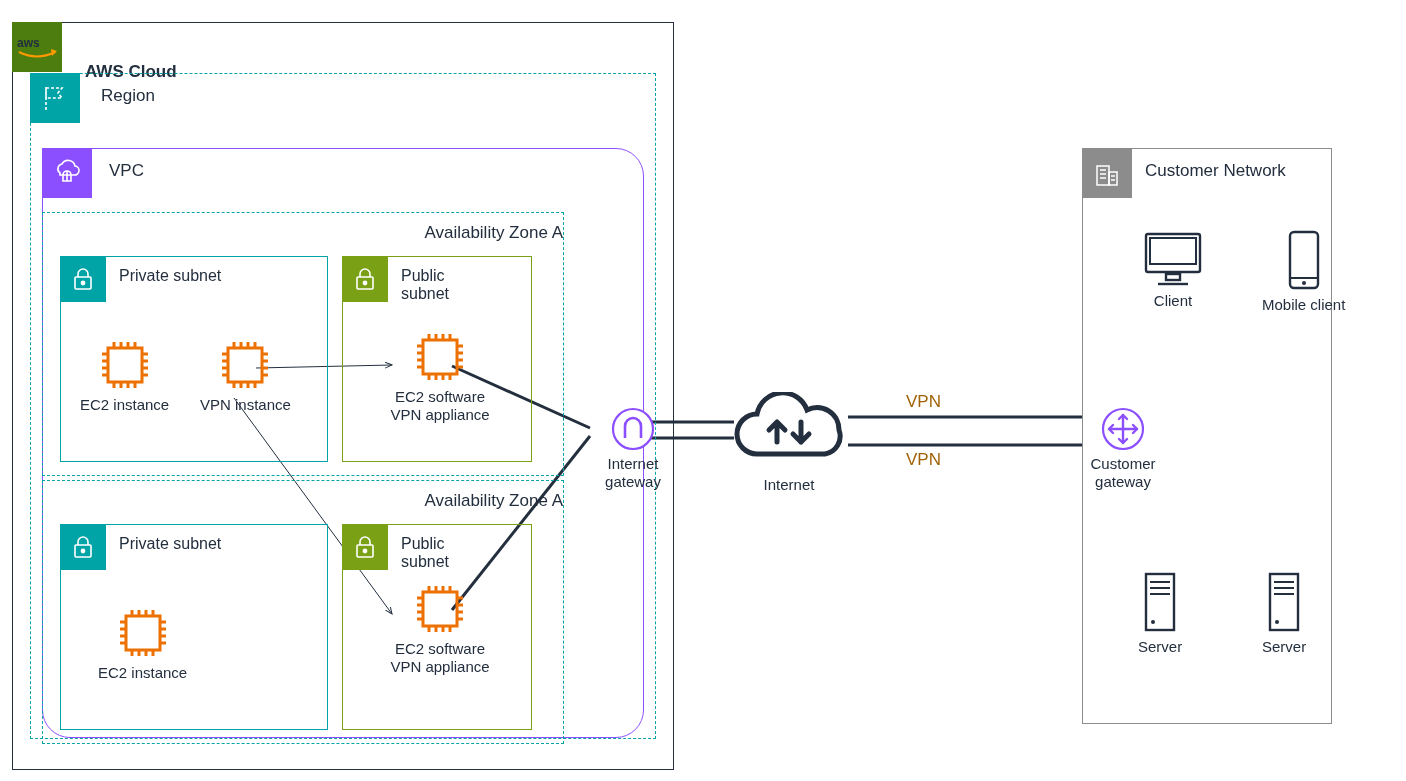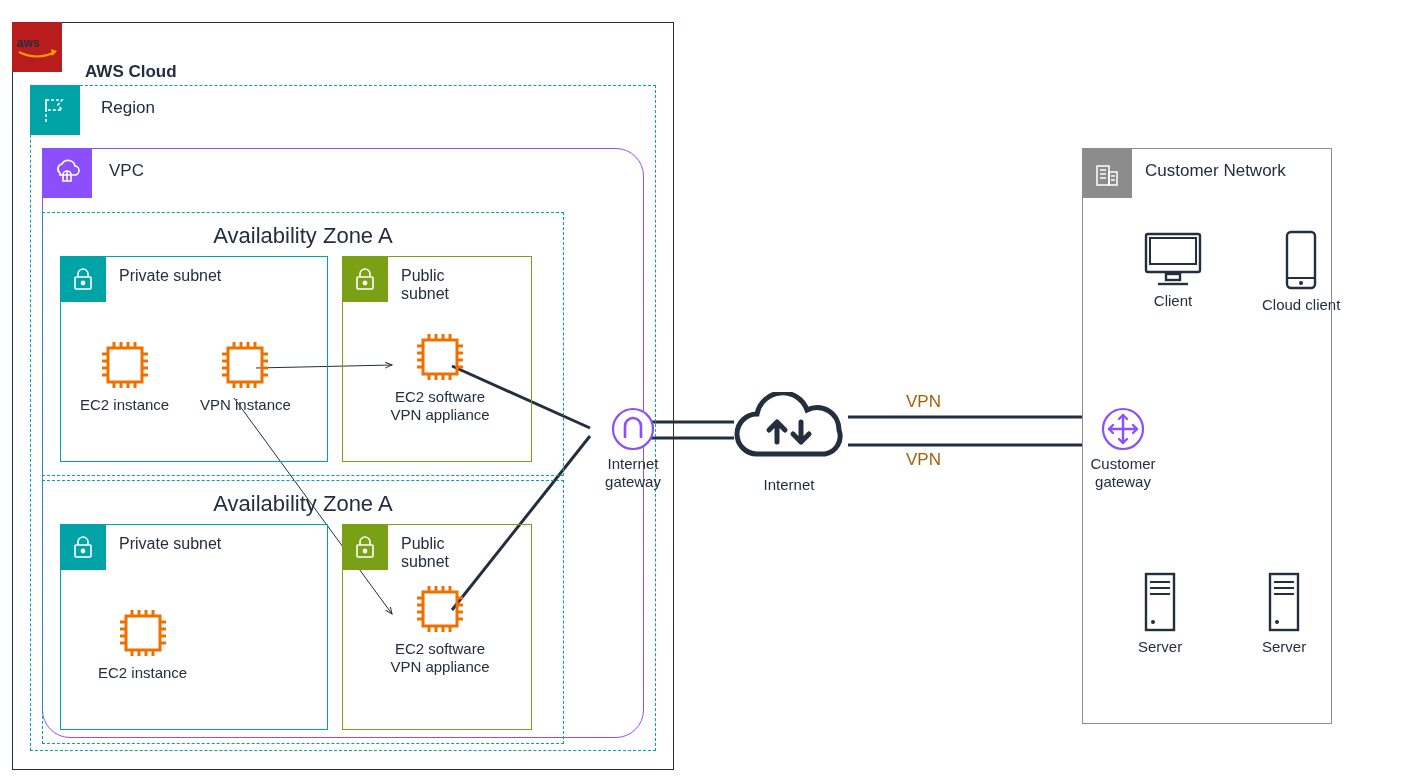--- a/index.html
+++ b/index.html
@@ -23,33 +23,33 @@
     display: flex; align-items: center; justify-content: center;
   }
   .box-title {
     position: absolute;
     top: 12px; left: 62px;
     font-size: 17px;
     color: #232F3E;
   }
   
   #aws-cloud { top: 22px; left: 12px; width: 662px; height: 748px; border-color: #232F3E; }
-  #aws-cloud .box-label { background: #b91c1c; }
+  #aws-cloud .box-label { background: #4d7c0f; }
   #aws-cloud .box-title { font-weight: 600; left: 72px; margin-top: 27px; }
   
-  #region { top: 85px; left: 30px; width: 626px; height: 666px; border: 1.5px dashed #00A4A6; }
+  #region { top: 73px; left: 30px; width: 626px; height: 666px; border: 1.5px dashed #00A4A6; }
   #region .box-label { background: #00A4A6; }
   #region .box-title { left: 70px; }
   
   #vpc { top: 148px; left: 42px; width: 602px; height: 590px; border-color: #8C4FFF; border-radius: 28px; }
   #vpc .box-label { background: #8C4FFF; }
   #vpc .box-title { left: 66px; }
   
   #az-a { top: 212px; left: 42px; width: 522px; height: 264px; border: 1.5px dashed #00A4A6; }
-  .az-title { position:absolute; top:10px; width:100%; text-align:center; font-size:22px; color:#232F3E;}
+  .az-title { position:absolute; top:10px; width:100%; text-align:right; font-size:17px; color:#232F3E;}
   
   #az-b { top: 480px; left: 42px; width: 522px; height: 264px; border: 1.5px dashed #00A4A6; }
   
   .subnet { position:absolute; border:1.5px solid;padding-left:40px; }
   .subnet .box-label { width:46px; height:46px; }
   .subnet-title { position:absolute; top:10px; left:58px; font-size:16px; color:#232F3E; }
   #priv-a { top:256px; left:60px; width:268px; height:206px; border-color:#00A4A6; }
   #priv-a .box-label { background:#00A4A6; }
   #pub-a  { top:256px; left:342px; width:190px; height:206px; border-color:#7AA116; }
   #pub-a .box-label { background:#7AA116; }
@@ -392,21 +392,21 @@
       </svg>
   <div class="node-label">Client</div>
 </div>
 
 <div id="mclient" class="node">
   <svg width="44" height="64" viewBox="0 0 44 64">
         <rect x="8" y="4" width="28" height="56" rx="4" fill="none" stroke="#232F3E" stroke-width="2.4"></rect>
         <line x1="8" y1="50" x2="36" y2="50" stroke="#232F3E" stroke-width="2"></line>
         <circle cx="22" cy="55" r="2" fill="#232F3E"></circle>
       </svg>
-  <div class="node-label">Cloud client</div>
+  <div class="node-label">Mobile client</div>
 </div>
 
 <div id="server1" class="node">
   <svg width="40" height="64" viewBox="0 0 40 64">
         <rect x="6" y="4" width="28" height="56" fill="none" stroke="#232F3E" stroke-width="2.4"></rect>
         <line x1="10" y1="12" x2="30" y2="12" stroke="#232F3E" stroke-width="2"></line>
         <line x1="10" y1="18" x2="30" y2="18" stroke="#232F3E" stroke-width="2"></line>
         <line x1="10" y1="24" x2="30" y2="24" stroke="#232F3E" stroke-width="2"></line>
         <circle cx="13" cy="52" r="2" fill="#232F3E"></circle>
       </svg>

